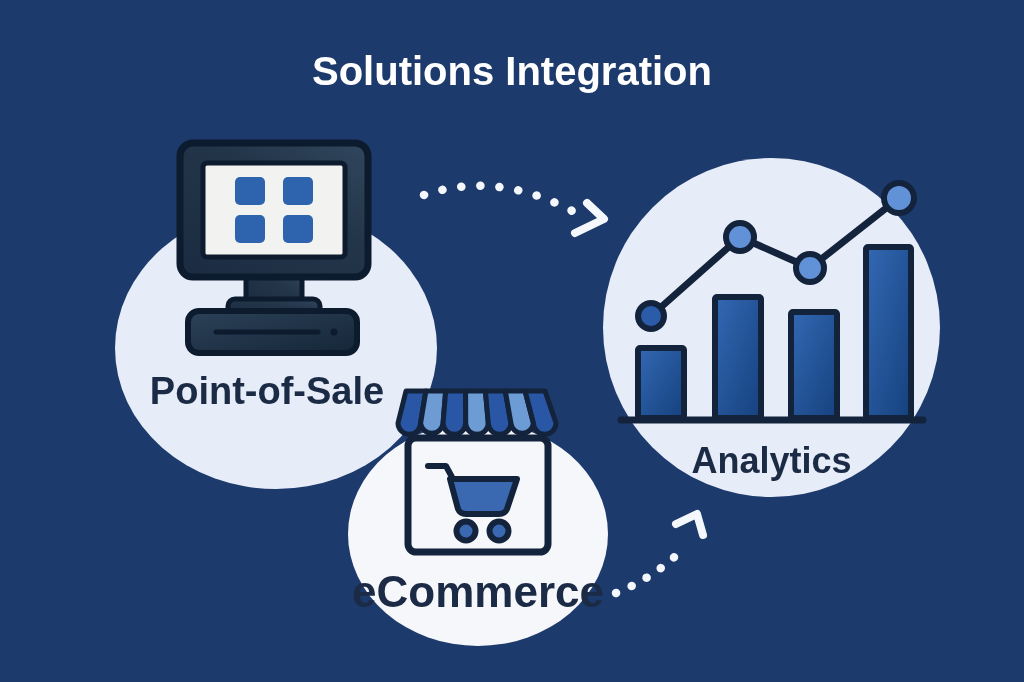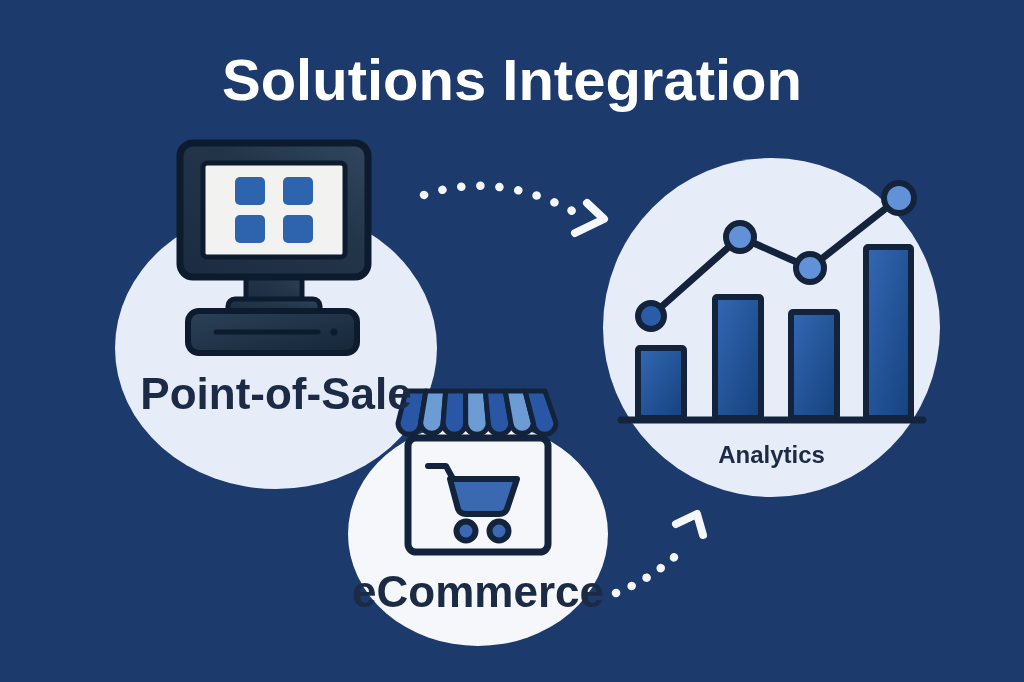--- a/index.html
+++ b/index.html
@@ -3,34 +3,34 @@
 <meta charset="utf-8">
 <style>
   html,body{margin:0;padding:0;background:#0c1830;}
   .stage{
     position:relative;width:1024px;height:682px;overflow:hidden;
     background:var(--bg,#1d3a6c);
     font-family:"Liberation Sans", sans-serif;
   }
   .title{
     position:absolute;top:50px;left:0;width:100%;
-    text-align:center;font-size:58px;font-weight:700;letter-spacing:0;
+    text-align:center;font-size:40px;font-weight:700;letter-spacing:0;
     color:var(--title,#fff);line-height:1.05;
   }
   .circle{position:absolute;border-radius:50%;}
   .circle.pos{left:115px;top:207px;width:322px;height:282px;background:var(--circle-light,#e7edf8);}
   .circle.analytics{left:603px;top:158px;width:337px;height:339px;background:var(--circle-light,#e7edf8);}
   .circle.ecom{left:348px;top:422px;width:260px;height:224px;background:var(--circle-white,#f6f7fa);}
   .node-label{
     position:absolute;text-align:center;color:var(--label,#1c2b45);
     font-weight:700;line-height:1;
   }
-  .node-label.pos{left:115px;top:372px;width:322px;font-size:44px;}
+  .node-label.pos{left:106px;top:372px;width:322px;font-size:38px;}
   .node-label.ecom{left:348px;top:570px;width:260px;font-size:44px;}
-  .node-label.analytics{left:603px;top:443px;width:337px;font-size:24px;}
+  .node-label.analytics{left:603px;top:443px;width:337px;font-size:36px;}
   svg.overlay{position:absolute;left:0;top:0;width:1024px;height:682px;}
 
   
   .mon{fill:url(#monGrad);stroke:var(--ink-dark,#0d1b2e);}
   .basep{fill:url(#baseGrad);stroke:var(--ink-dark,#0d1b2e);}
   .screen{fill:var(--screen,#f2f3f0);stroke:var(--ink-dark,#0d1b2e);}
   .sq{fill:var(--app-square,#2e63ad);}
   .slot{stroke:var(--ink-dark,#0d1b2e);fill:none;stroke-linecap:round;}
   .pdot{fill:var(--ink-dark,#0d1b2e);}
   .store{fill:var(--circle-white,#f6f7fa);stroke:var(--ink,#14233c);}

